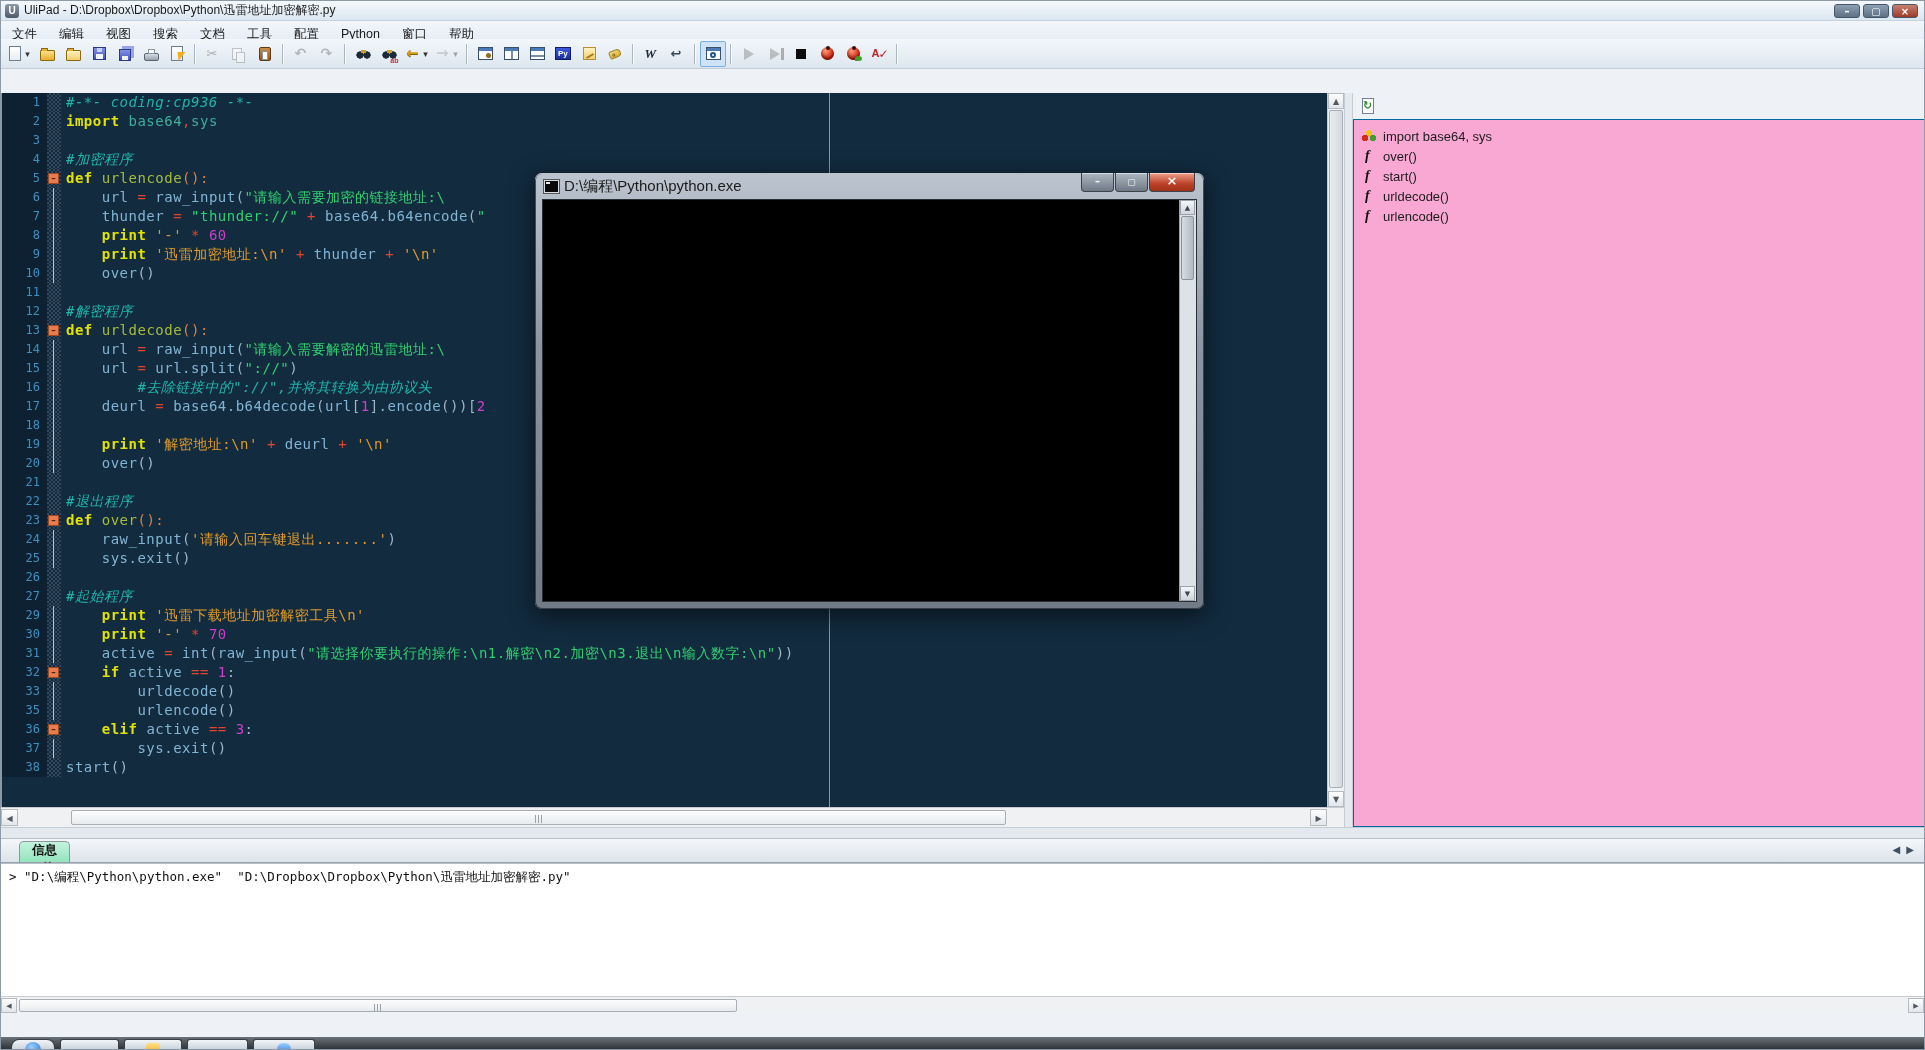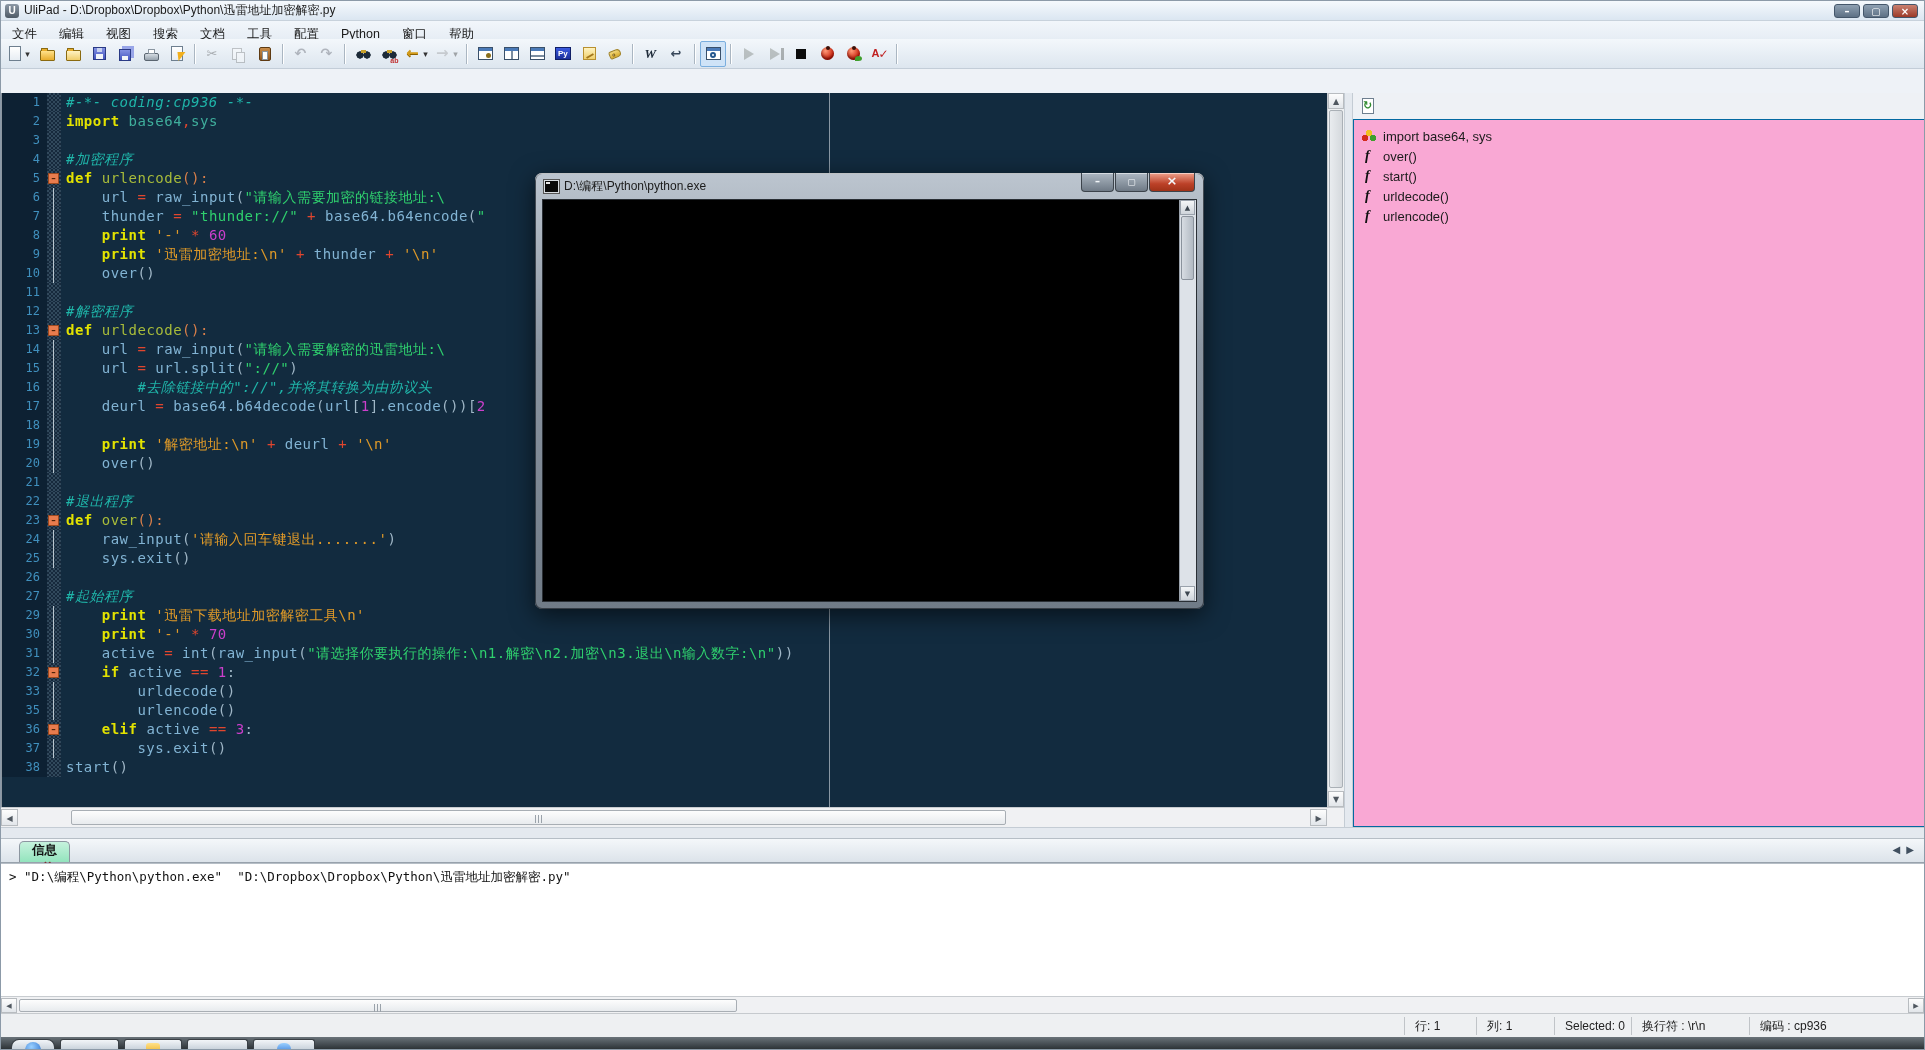--- a/index.html
+++ b/index.html
@@ -170,21 +170,21 @@
     radial-gradient(circle at 4px 9px,#d42a1c 3px,rgba(0,0,0,0) 3.4px),
     radial-gradient(circle at 8px 4px,#f0c020 3px,rgba(0,0,0,0) 3.4px),
     radial-gradient(circle at 12px 9px,#3f9e2d 3px,rgba(0,0,0,0) 3.4px);}
   .oic-func::before{content:"f";font:bold italic 14px/14px "Liberation Serif",serif;color:#111;position:absolute;left:4px;}
 
   
   .console{position:absolute;left:534px;top:172px;width:669px;height:436px;border-radius:7px;
     background:linear-gradient(#bcc5cf,#8b95a1 40%,#707b87);
     box-shadow:0 6px 24px rgba(0,0,0,.6), inset 0 1px 0 rgba(255,255,255,.65), inset 0 0 0 1px rgba(40,46,54,.8);
     display:flex;flex-direction:column;box-sizing:border-box;padding:0 7px 7px 7px;z-index:30;}
-  .con-title{height:26px;flex:none;display:flex;align-items:center;font-size:12px;color:#1c1c1c;position:relative;}
+  .con-title{height:26px;flex:none;display:flex;align-items:center;font-size:15px;color:#1c1c1c;position:relative;}
   .con-ico{width:13px;height:11px;margin:0 5px 0 2px;background:#0a0a0a;border:1px solid #d8dde2;box-shadow:0 0 0 1px #555;position:relative;}
   .con-ico::before{content:"";position:absolute;left:1px;top:1px;width:4px;height:2px;background:#e8e8e8;}
   .con-btns{position:absolute;right:2px;top:0;display:flex;gap:1px;}
   .cbtn{width:33px;height:19px;border:1px solid #3c434b;border-top:none;border-radius:0 0 4px 4px;
     background:linear-gradient(#aeb8c3,#6f7a86);color:#f4f7fa;text-align:center;
     font:bold 10px/17px "DejaVu Sans",sans-serif;box-sizing:border-box;box-shadow:inset 0 1px 0 rgba(255,255,255,.5);}
   .cbtn.cclose{width:46px;background:linear-gradient(#f0a18c,#bc4128 60%,#a03218);}
   .cbtn.cmin::before{content:"–";}
   .cbtn.cmax::before{content:"▢";font-size:9px;}
   .cbtn.cclose::before{content:"×";font-size:13px;line-height:16px;}
@@ -652,30 +652,20 @@
     </div>
     <div class="bscroll">
       <span class="arr left">◀</span>
       <span class="thumb">
           <span class="grip"></span>
         </span>
       <span class="arr right">▶</span>
     </div>
   </div>
 
-  <div class="statusbar">
-    <span class="sb-spacer"></span>
-    <span style="display:flex">
-        <span class="sb-field sb-line">行: 1</span>
-        <span class="sb-field sb-column">列: 1</span>
-        <span class="sb-field sb-selected">Selected: 0</span>
-        <span class="sb-field sb-eol">换行符 : \r\n</span>
-        <span class="sb-field sb-encoding">编码 : cp936</span>
-      </span>
-  </div>
 
   <div class="taskbar">
       <span class="task-btn acc-blue-orb"></span>
       <span class="task-btn acc-none"></span>
       <span class="task-btn acc-yellow"></span>
       <span class="task-btn acc-none"></span>
       <span class="task-btn acc-blue"></span>
     </div>
 
 </div>

